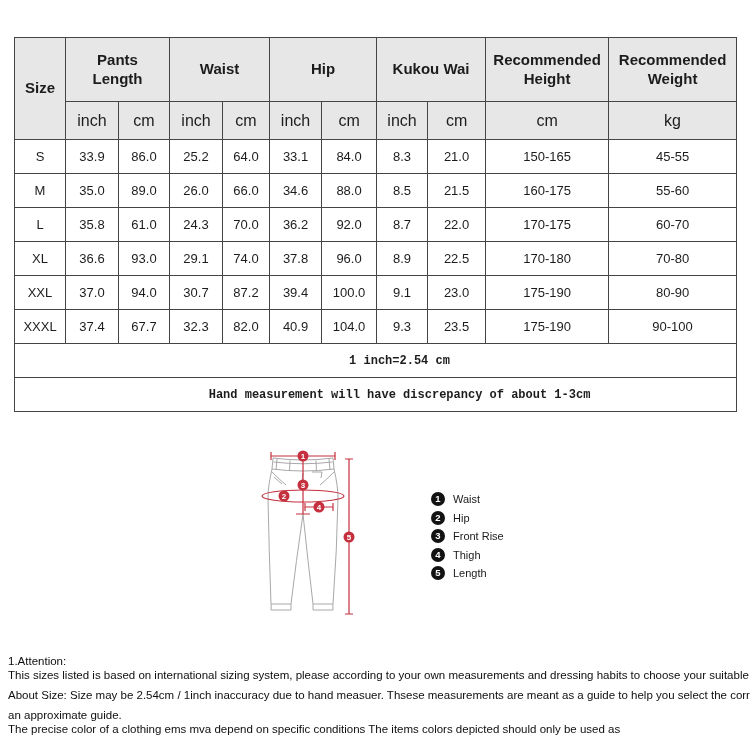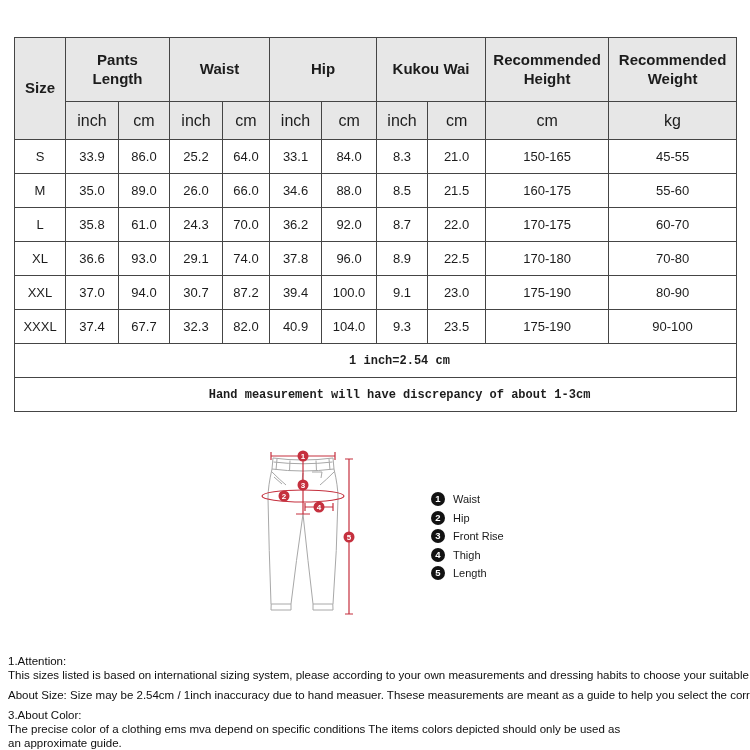--- a/index.html
+++ b/index.html
@@ -321,19 +321,18 @@
 
   <div class="notes">
       <div class="note-block">
         <div class="note-title">1.Attention:</div>
         <div class="note-line">This sizes listed is based on international sizing system, please according to your own measurements and dressing habits to choose your suitable size.</div>
       </div>
       <div class="note-block">
         <div class="note-line">About Size: Size may be 2.54cm / 1inch inaccuracy due to hand measuer. Thsese measurements are meant as a guide to help you select the correct size.</div>
       </div>
       <div class="note-block">
-        <div class="note-title">3.About Color:</div>
+        <div class="note-line">an approximate guide.</div>
         <div class="note-line">The precise color of a clothing ems mva depend on specific conditions The items colors depicted should only be used as</div>
-        <div class="note-line">an approximate guide.</div>
       </div>
     </div>
 
 </div>
 
 </body></html>

